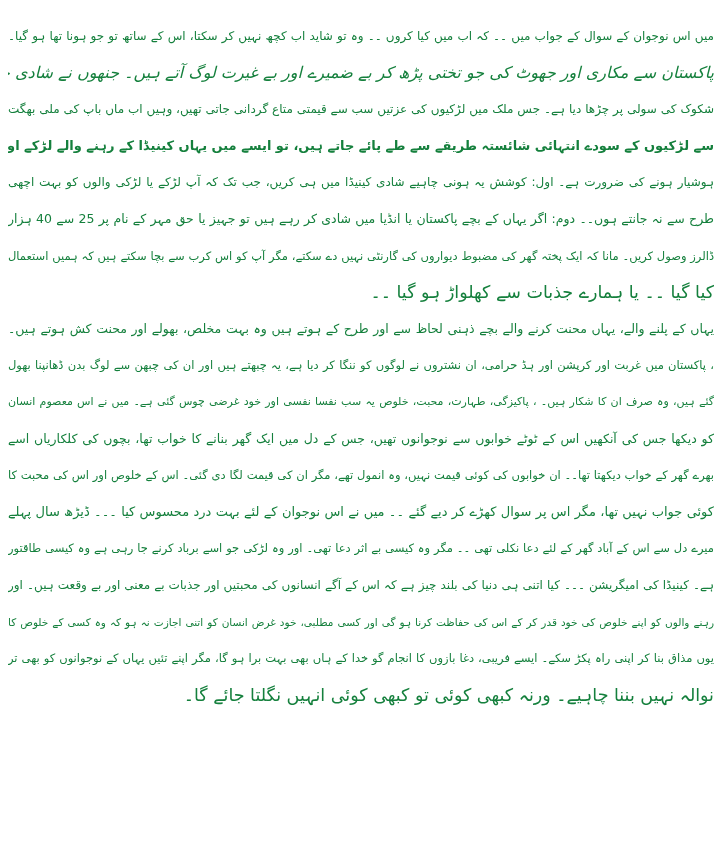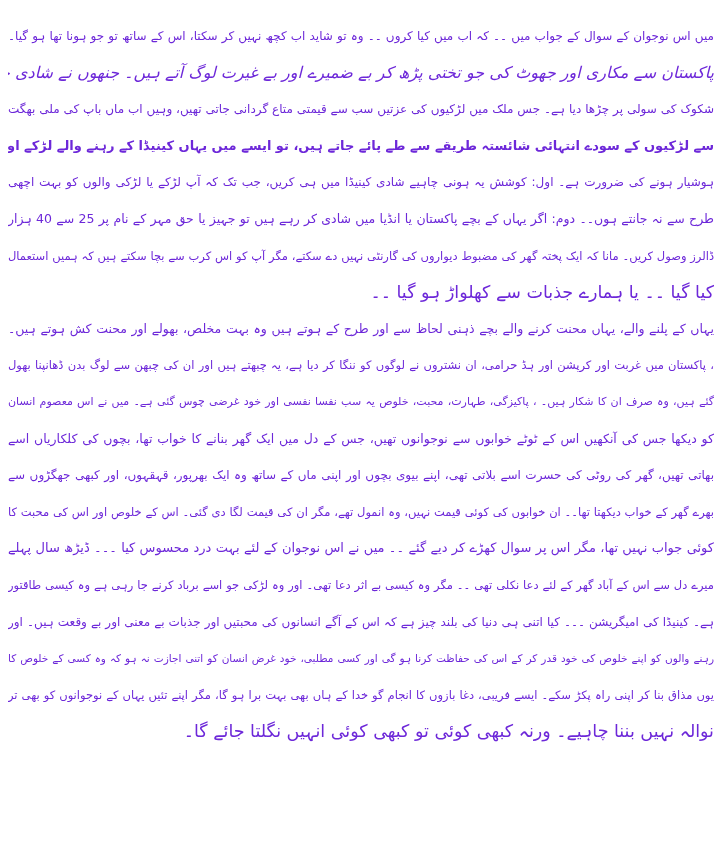--- a/index.html
+++ b/index.html
@@ -12,21 +12,21 @@
     height: 859px;
     overflow: hidden;
     position: relative;
   }
   .page {
     position: absolute;
     left: 8px;
     top: 18px;
     width: 706px;
     direction: rtl;
-    color: #6d28d9;
+    color: #15803d;
     font-family: "DejaVu Sans", sans-serif;
   }
   .line {
     height: 36.6px;
     line-height: 36.6px;
     font-size: 17.5px;
     white-space: nowrap;
     text-align: justify;
     text-align-last: justify;
     direction: rtl;
@@ -52,21 +52,20 @@
     <div class="line" style="font-size: 12.5px;">طرح سے نہ جانتے ہوں۔۔ دوم: اگر یہاں کے بچے پاکستان یا انڈیا میں شادی کر رہے ہیں تو جہیز یا حق مہر کے نام پر 25 سے 40 ہزار</div>
     <div class="line" style="font-size: 11.5px;">ڈالرز وصول کریں۔ مانا کہ ایک پختہ گھر کی مضبوط دیواروں کی گارنٹی نہیں دے سکتے، مگر آپ کو اس کرب سے بچا سکتے ہیں کہ ہمیں استعمال</div>
     <div class="line last">کیا گیا ۔۔ یا ہمارے جذبات سے کھلواڑ ہو گیا ۔۔</div>
   </div>
   <div class="para-gap"></div>
   <div>
     <div class="line" style="font-size: 12.5px;">یہاں کے پلنے والے، یہاں محنت کرنے والے بچے ذہنی لحاظ سے اور طرح کے ہوتے ہیں وہ بہت مخلص، بھولے اور محنت کش ہوتے ہیں۔</div>
     <div class="line" style="font-size: 11.5px;">، پاکستان میں غربت اور کرپشن اور ہڈ حرامی، ان نشتروں نے لوگوں کو ننگا کر دیا ہے، یہ چبھتے ہیں اور ان کی چبھن سے لوگ بدن ڈھانپنا بھول</div>
     <div class="line" style="font-size: 11px;">گئے ہیں، وہ صرف ان کا شکار ہیں۔ ، پاکیزگی، طہارت، محبت، خلوص یہ سب نفسا نفسی اور خود غرضی چوس گئی ہے۔ میں نے اس معصوم انسان</div>
     <div class="line" style="font-size: 12.5px;">کو دیکھا جس کی آنکھیں اس کے ٹوٹے خوابوں سے نوجوانوں تھیں، جس کے دل میں ایک گھر بنانے کا خواب تھا، بچوں کی کلکاریاں اسے</div>
-    <div class="line" style="font-size: 12px;">بھاتی تھیں، گھر کی روٹی کی حسرت اسے بلاتی تھی، اپنے بیوی بچوں اور اپنی ماں کے ساتھ وہ ایک بھرپور، قہقہوں، اور کبھی جھگڑوں سے</div>
     <div class="line" style="font-size: 11.5px;">بھرے گھر کے خواب دیکھتا تھا۔۔ ان خوابوں کی کوئی قیمت نہیں، وہ انمول تھے، مگر ان کی قیمت لگا دی گئی۔ اس کے خلوص اور اس کی محبت کا</div>
     <div class="line" style="font-size: 13px;">کوئی جواب نہیں تھا، مگر اس پر سوال کھڑے کر دیے گئے ۔۔ میں نے اس نوجوان کے لئے بہت درد محسوس کیا ۔۔۔ ڈیڑھ سال پہلے</div>
     <div class="line" style="font-size: 11.5px;">میرے دل سے اس کے آباد گھر کے لئے دعا نکلی تھی ۔۔ مگر وہ کیسی بے اثر دعا تھی۔ اور وہ لڑکی جو اسے برباد کرنے جا رہی ہے وہ کیسی طاقتور</div>
     <div class="line" style="font-size: 12px;">ہے۔ کینیڈا کی امیگریشن ۔۔۔ کیا اتنی ہی دنیا کی بلند چیز ہے کہ اس کے آگے انسانوں کی محبتیں اور جذبات بے معنی اور بے وقعت ہیں۔ اور</div>
     <div class="line" style="font-size: 10.5px;">رہنے والوں کو اپنے خلوص کی خود قدر کر کے اس کی حفاظت کرنا ہو گی اور کسی مطلبی، خود غرض انسان کو اتنی اجازت نہ ہو کہ وہ کسی کے خلوص کا</div>
     <div class="line" style="font-size: 11.5px;">یوں مذاق بنا کر اپنی راہ پکڑ سکے۔ ایسے فریبی، دغا بازوں کا انجام گو خدا کے ہاں بھی بہت برا ہو گا، مگر اپنے تئیں یہاں کے نوجوانوں کو بھی تر</div>
     <div class="line last">نوالہ نہیں بننا چاہیے۔ ورنہ کبھی کوئی تو کبھی کوئی انہیں نگلتا جائے گا۔</div>
   </div>
 </div>
 

